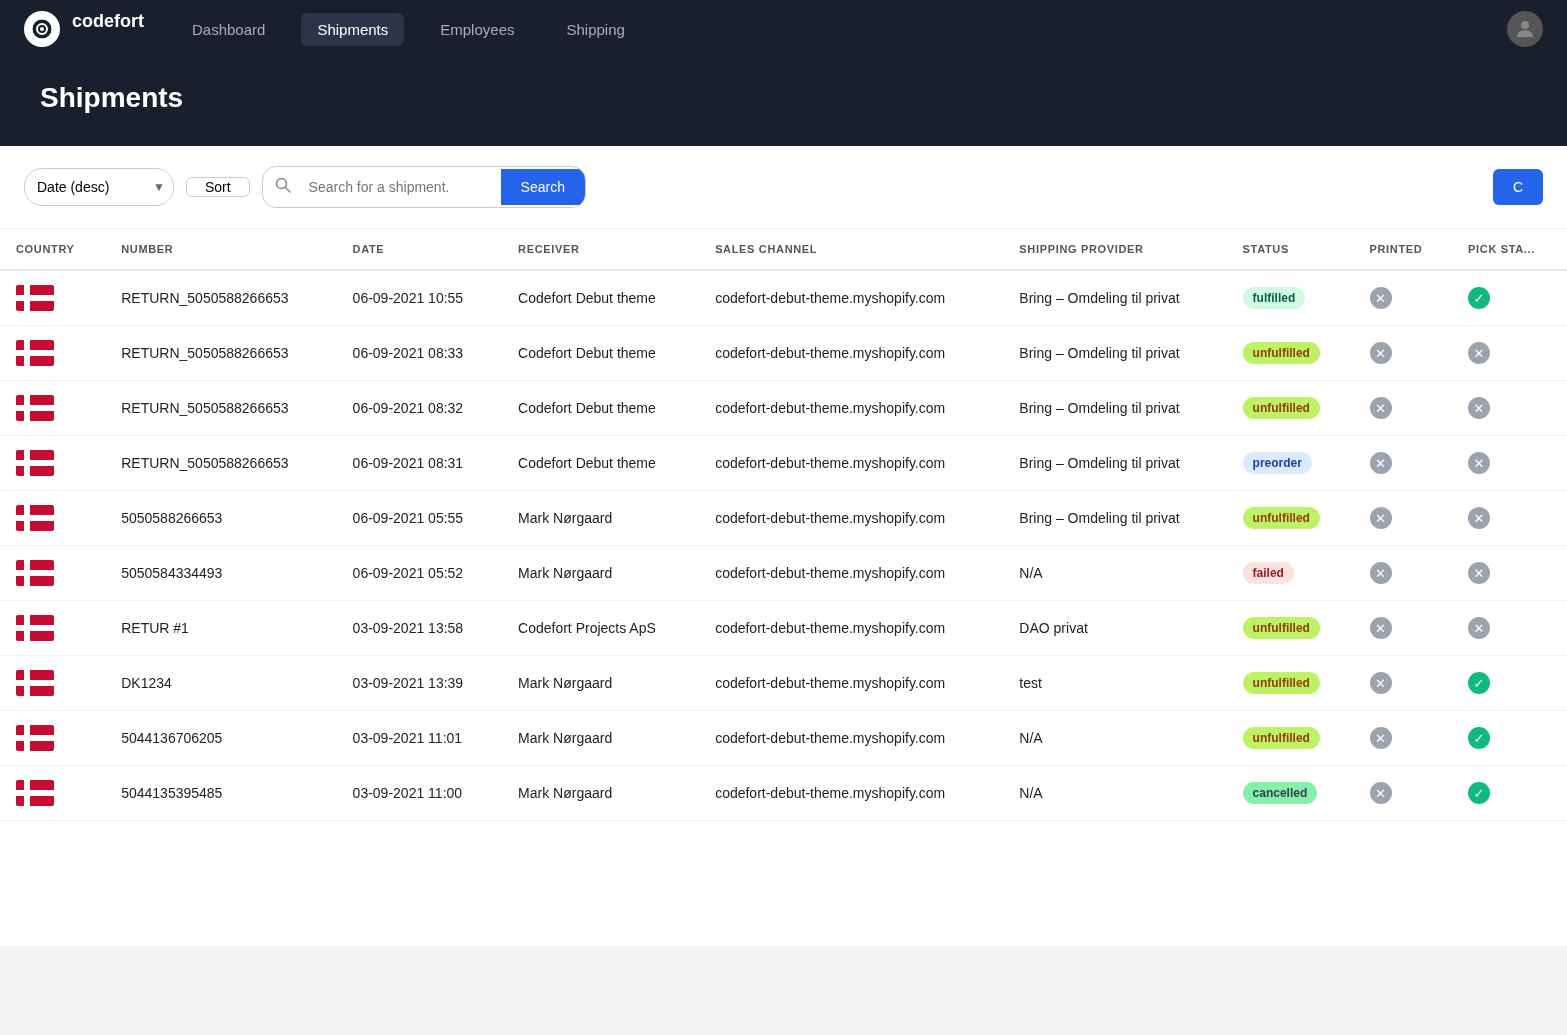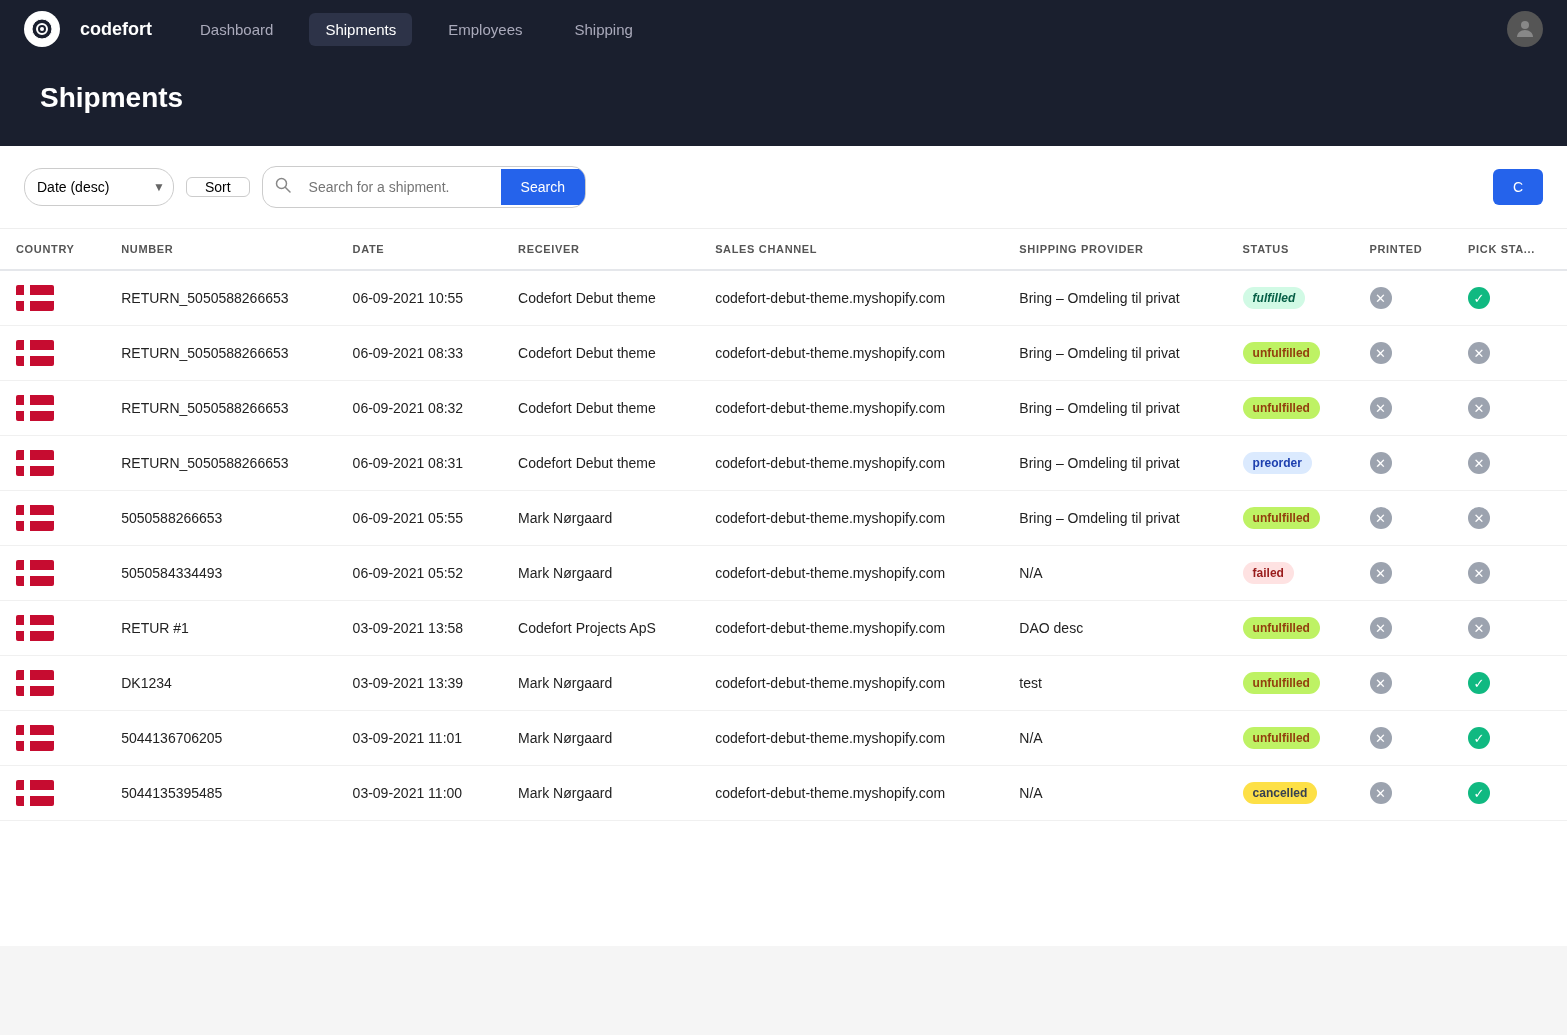--- a/index.html
+++ b/index.html
@@ -9,22 +9,21 @@
     .navbar {
       background: #1a1f2e;
       display: flex;
       align-items: center;
       padding: 0 24px;
       height: 58px;
       position: relative;
     }
     .logo-area {
       display: flex;
-      align-items: center;
-      gap: 20px;
+      gap: 12px;
       margin-right: 32px;
     }
     .logo-icon {
       width: 36px;
       height: 36px;
       background: #fff;
       border-radius: 50%;
       display: flex;
       align-items: center;
       justify-content: center;
@@ -239,25 +238,25 @@
     }
 
     
     .badge {
       display: inline-block;
       padding: 4px 10px;
       border-radius: 12px;
       font-size: 12px;
       font-weight: 600;
     }
-    .badge-fulfilled { background: #d1fae5; color: #065f46; font-style: italic; }
+    .badge-fulfilled { background: #d1fae5; color: #065f46; }
     .badge-unfulfilled { background: #bef264; color: #92400e; }
     .badge-preorder { background: #dbeafe; color: #1e40af; }
     .badge-failed { background: #fee2e2; color: #991b1b; }
-    .badge-cancelled { background: #fde047; color: #374151; }
+    .badge-cancelled { background: #86efac; color: #374151; }
 
     
     .icon-circle-gray {
       width: 22px;
       height: 22px;
       border-radius: 50%;
       background: #9ca3af;
       display: inline-flex;
       align-items: center;
       justify-content: center;
@@ -459,21 +458,21 @@
       <div class="flag-dk">
         <div class="flag-dk-bg"></div>
         <div class="flag-dk-cross-h"></div>
         <div class="flag-dk-cross-v"></div>
       </div>
     </td>
             <td>RETUR #1</td>
             <td>03-09-2021 13:58</td>
             <td>Codefort Projects ApS</td>
             <td>codefort-debut-theme.myshopify.com</td>
-            <td>DAO desc</td>
+            <td>DAO privat</td>
             <td><span class="badge badge-unfulfilled">unfulfilled</span></td>
             <td><span class="icon-circle-gray">✕</span></td>
             <td><span class="icon-circle-gray">✕</span></td>
           </tr>
           <tr>
             <td>
       <div class="flag-dk">
         <div class="flag-dk-bg"></div>
         <div class="flag-dk-cross-h"></div>
         <div class="flag-dk-cross-v"></div>

